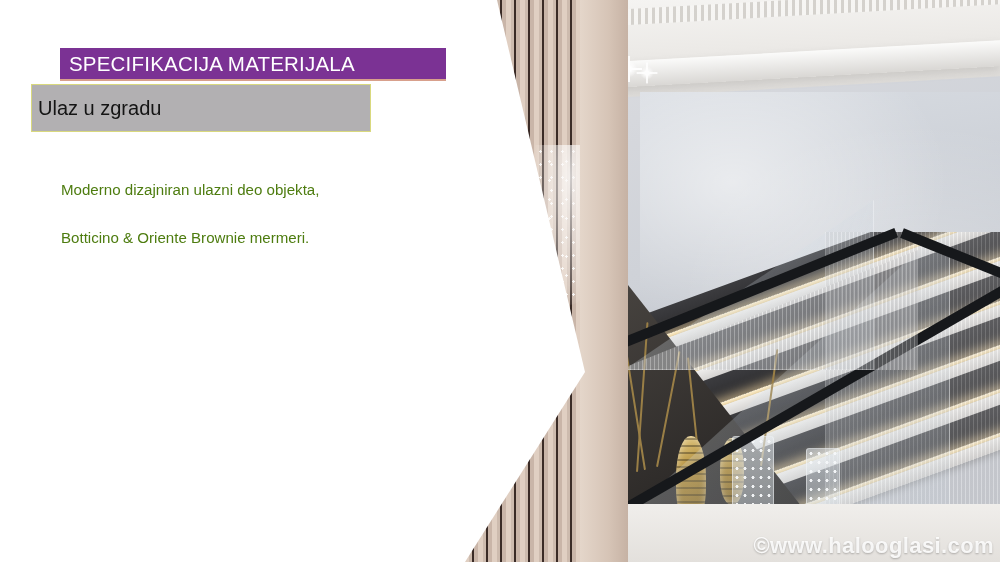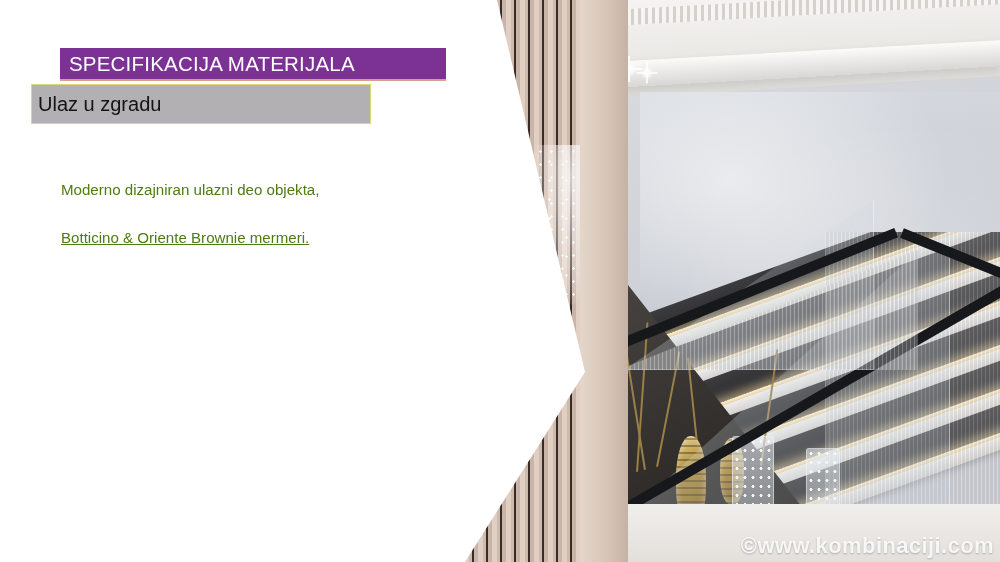--- a/index.html
+++ b/index.html
@@ -217,21 +217,21 @@
   .title-bar .t {
     color:#ffffff;
     font-size:20.5px;
     letter-spacing:.2px;
     padding-left:9px;
     white-space:nowrap;
   }
   .subtitle-bar {
     position:absolute;
     left:31px; top:84px;
-    width:340px; height:40px;
+    width:340px; height:48px;
     background:#b2b0b2;
     border:1.5px solid #d9d97e;
     display:flex; align-items:center;
     z-index:6;
   }
   .subtitle-bar .t {
     color:#141414;
     font-size:20px;
     padding-left:6px;
     white-space:nowrap;
@@ -243,21 +243,21 @@
     width:412px;
     color:#2f4356;
     font-size:15.1px;
     line-height:24.2px;
     text-align:justify;
     z-index:4;
   }
   .body-copy p { margin:0; }
   .body-copy p.first-line { text-align:left; }
   .body-copy p.gap { height:24px; }
-  .body-copy p.last { text-align:left;text-decoration:underline; }
+  .body-copy p.last { text-align:left; }
 
   
   .watermark {
     position:absolute;
     right:6px; bottom:3px;
     color:rgba(255,255,255,.88);
     font-size:22px;
     font-weight:bold;
     letter-spacing:.4px;
     text-shadow:0 1px 2px rgba(0,0,0,.25);
@@ -352,15 +352,15 @@
   <div class="subtitle-bar" style="background: rgb(178, 176, 178); border-color: rgb(217, 217, 126);">
     <span class="t">Ulaz u zgradu</span>
   </div>
 
   <div class="body-copy" style="color: #4d7c0f;">
     <p class="first-line">Moderno dizajniran ulazni deo objekta,</p>
     <p class="gap"></p>
     <p class="last">Botticino &amp; Oriente Brownie mermeri.</p>
   </div>
 
-  <div class="watermark">©www.kombinaciji.com</div>
+  <div class="watermark">©www.halooglasi.com</div>
 
 </div>
 
 </body></html>

